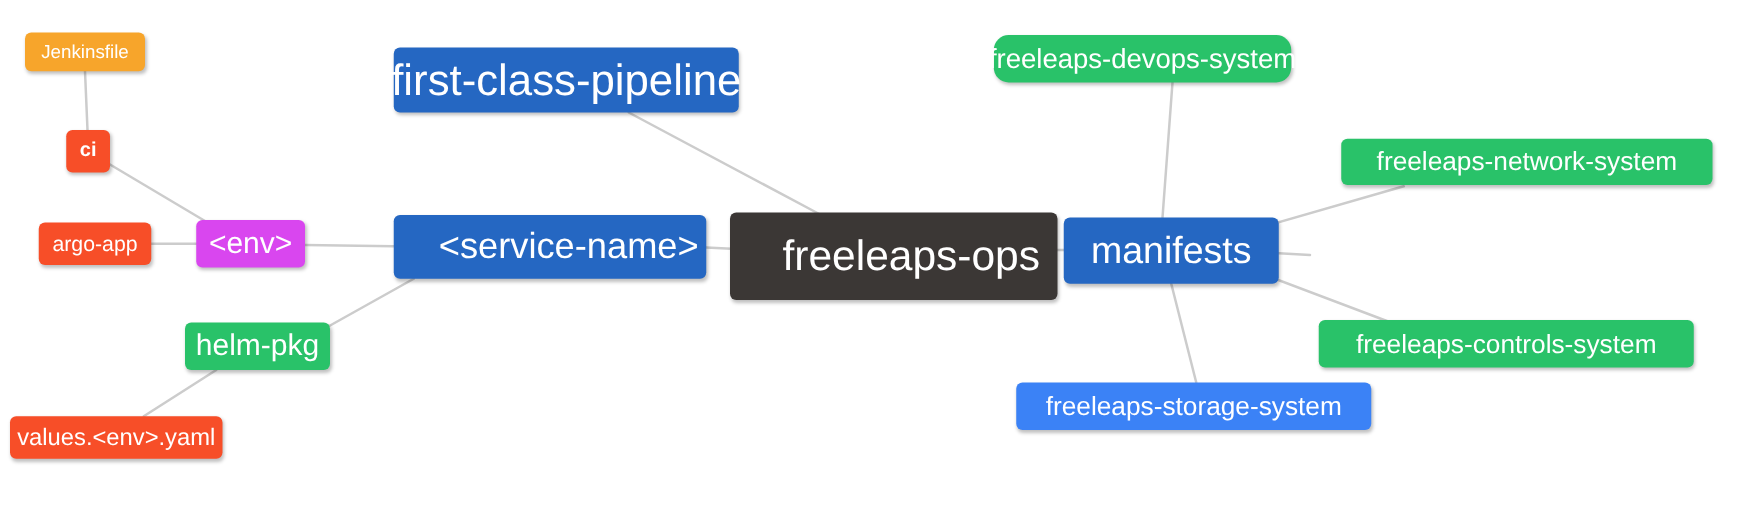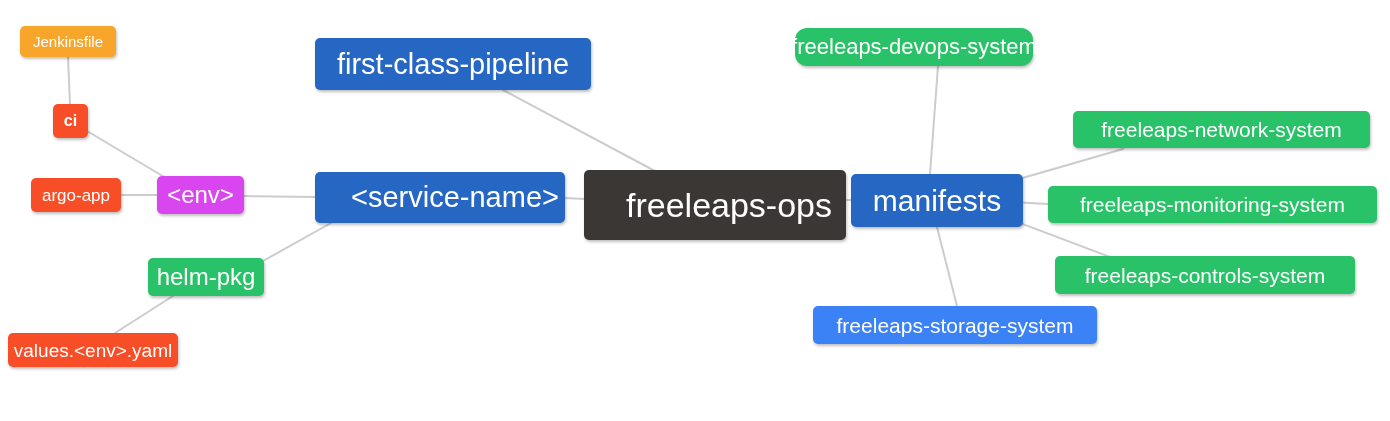--- a/index.html
+++ b/index.html
@@ -55,41 +55,38 @@
       </div>
       <div class="node" style="left: 157px; top: 176px; width: 87px; height: 38px; background: #d946ef; font-size: 24px; font-weight: 400;">
         <span>&lt;env&gt;</span>
       </div>
       <div class="node" style="left: 148px; top: 258px; width: 116px; height: 38px; background: rgb(41, 194, 105); font-size: 24px; font-weight: 400;">
         <span>helm-pkg</span>
       </div>
       <div class="node" style="left: 8px; top: 333px; width: 170px; height: 34px; background: rgb(247, 78, 40); font-size: 19px; font-weight: 400; text-align: right;">
         <span>values.&lt;env&gt;.yaml</span>
       </div>
-      <div class="node" style="left: 315px; top: 38px; width: 276px; height: 52px; background: rgb(37, 103, 194); font-size: 29px; font-weight: 400;">
+      <div class="node" style="left: 315px; top: 38px; width: 276px; height: 52px; background: rgb(37, 103, 194); font-size: 35px; font-weight: 400;">
         <span>first-class-pipeline</span>
       </div>
       <div class="node" style="left: 315px; top: 172px; width: 250px; height: 51px; background: rgb(37, 103, 194); font-size: 29px; font-weight: 400; padding-left: 30px;">
         <span>&lt;service-name&gt;</span>
       </div>
       <div class="node" style="left: 584px; top: 170px; width: 262px; height: 70px; background: rgb(59, 55, 53); font-size: 34px; font-weight: 400; padding-left: 28px;">
         <span>freeleaps-ops</span>
       </div>
       <div class="node" style="left: 851px; top: 174px; width: 172px; height: 53px; background: rgb(37, 103, 194); font-size: 30px; font-weight: 400;">
         <span>manifests</span>
       </div>
       <div class="node" style="left: 795px; top: 28px; width: 238px; height: 38px; background: rgb(41, 194, 105); font-size: 22px; font-weight: 400; border-radius: 12px;">
         <span>freeleaps-devops-system</span>
       </div>
       <div class="node" style="left: 1053px; top: 111px; width: 297px; height: 37px; background: rgb(41, 194, 105); font-size: 21px; font-weight: 400; margin-left: 20px;">
         <span>freeleaps-network-system</span>
       </div>
-      <div class="node" style="left: 1048px; top: 186px; width: 329px; height: 37px; background: rgb(41, 194, 105); font-size: 21px; font-weight: 400;">
-        <span>freeleaps-monitoring-system</span>
-      </div>
       <div class="node" style="left: 1055px; top: 256px; width: 300px; height: 38px; background: rgb(41, 194, 105); font-size: 21px; font-weight: 400;">
         <span>freeleaps-controls-system</span>
       </div>
       <div class="node" style="left: 813px; top: 306px; width: 284px; height: 38px; background: #3b82f6; font-size: 21px; font-weight: 400;">
         <span>freeleaps-storage-system</span>
       </div>
     </div>
 </div>
 
 </body></html>

